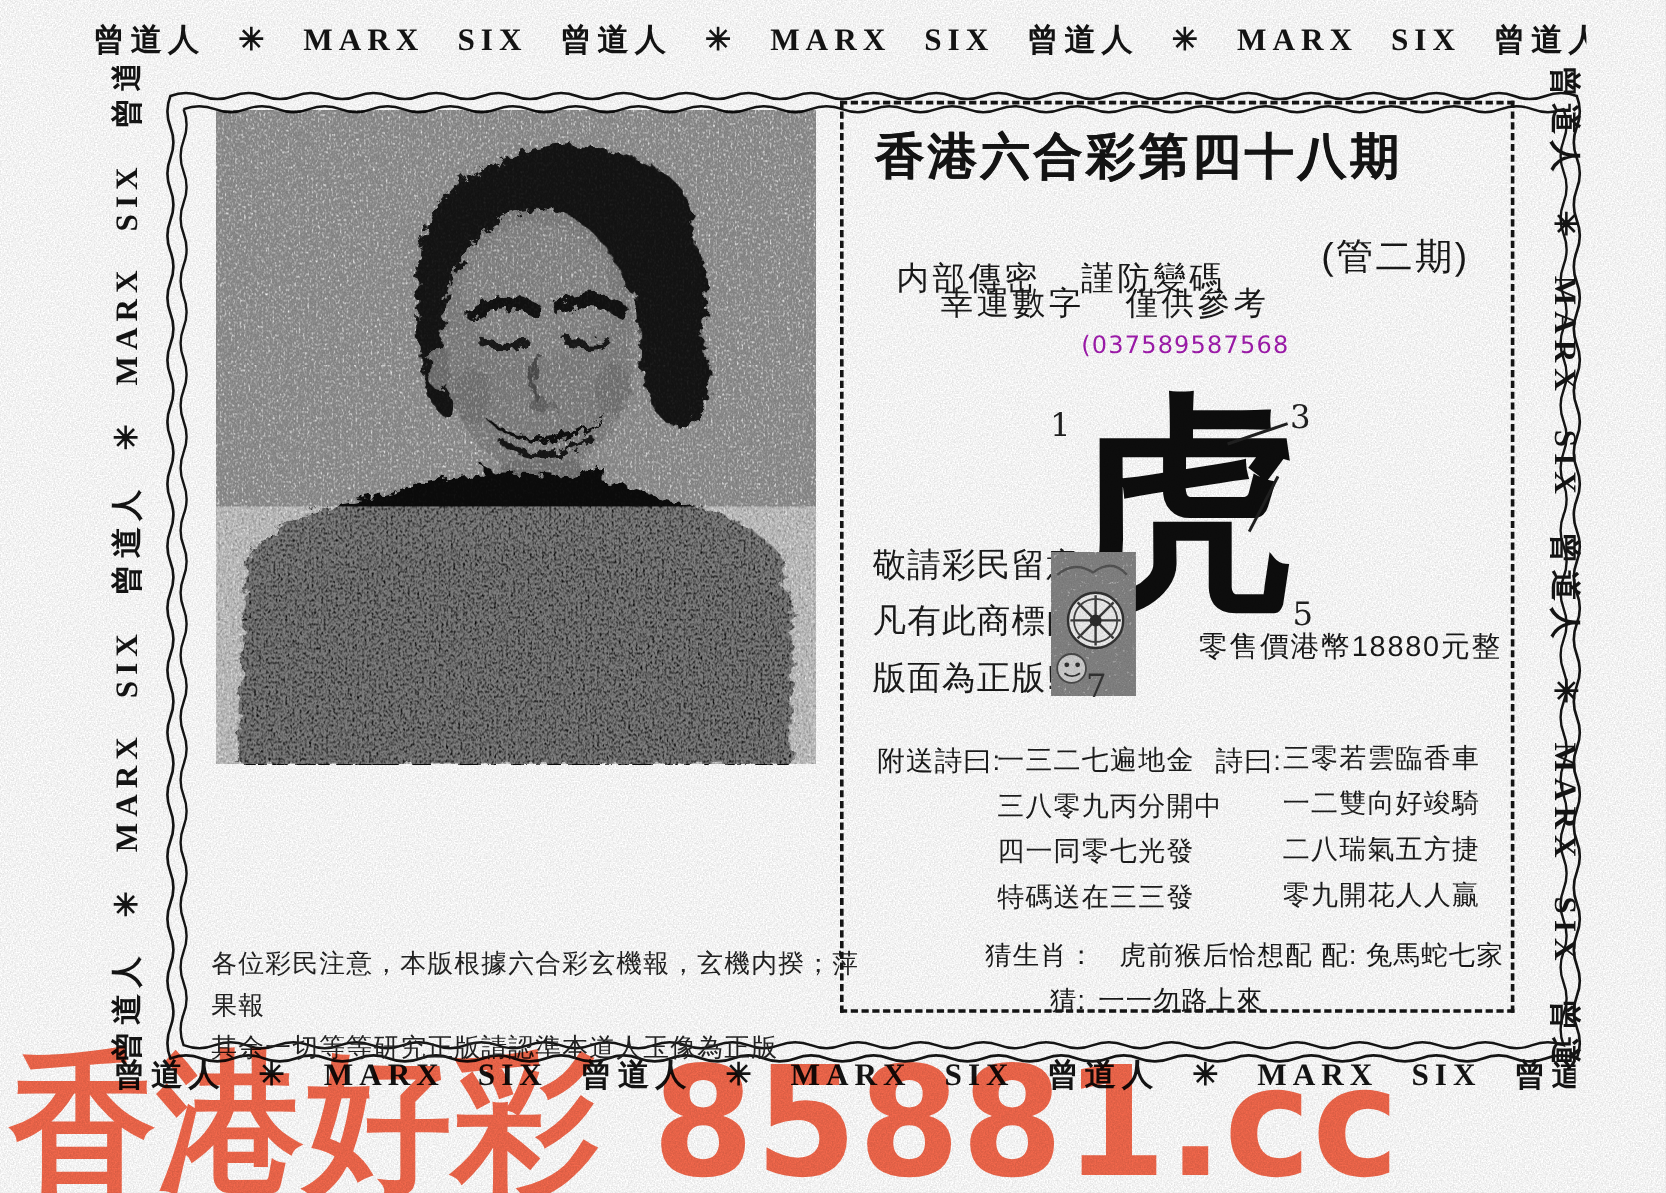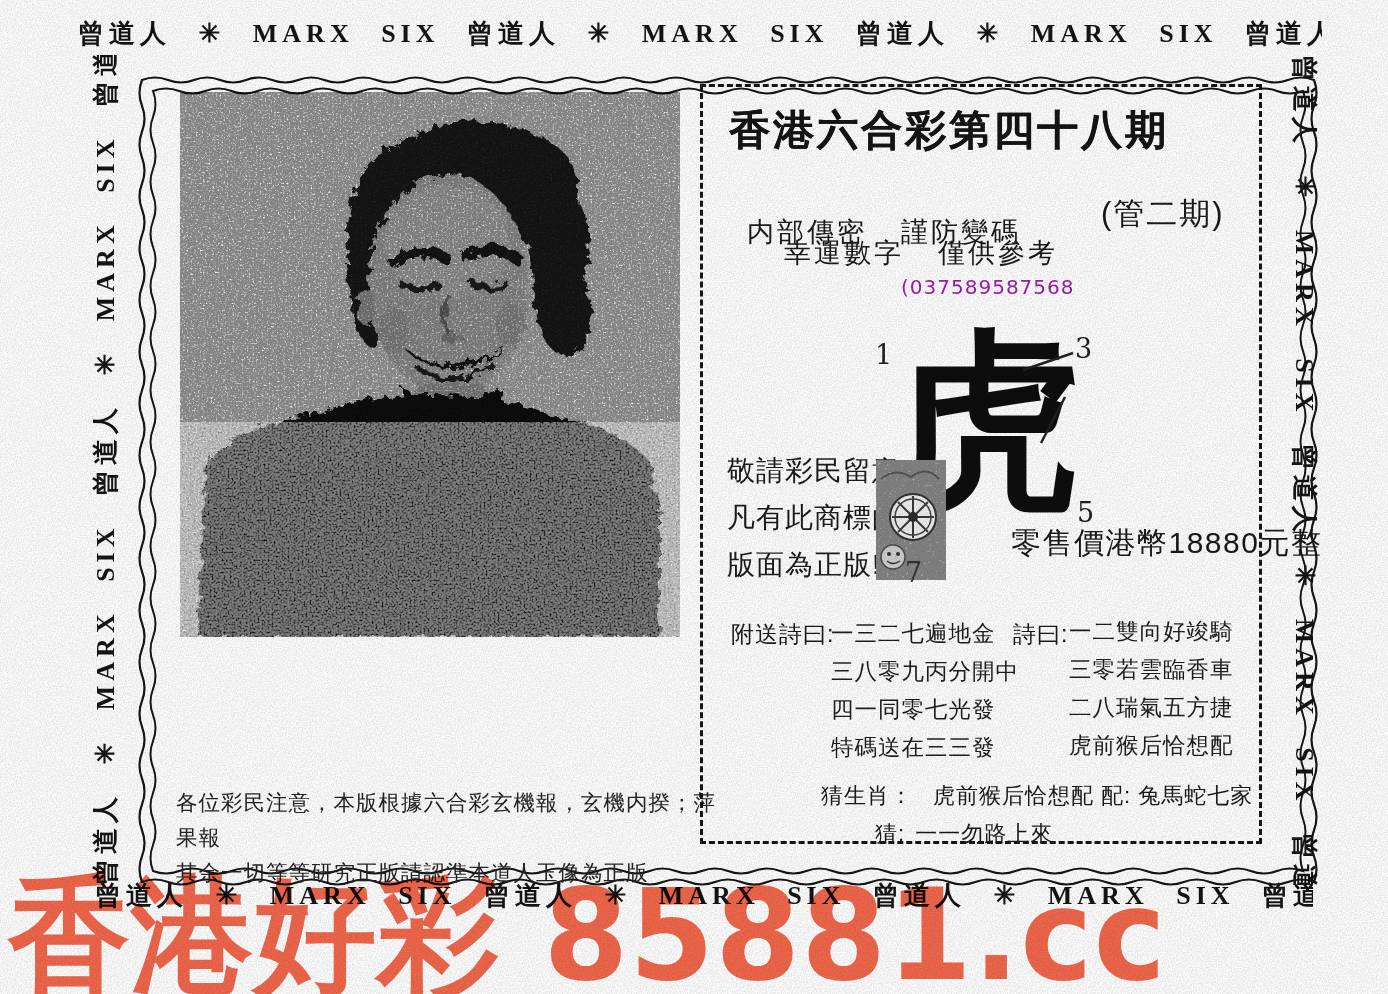--- a/index.html
+++ b/index.html
@@ -60,21 +60,21 @@
   .corner-num.n1{left:2px;top:24px;}
   .corner-num.n3{left:202px;top:18px;}
   .corner-num.n5{left:204px;top:182px;}
   .corner-num.n7{left:32px;top:242px;z-index:3;color:#333;}
   .tiger-slashes{position:absolute;left:0;top:0;}
   .notice{
     position:absolute;left:24px;top:360px;font-size:28px;line-height:47px;
     letter-spacing:1px;color:#1c1c1c;white-space:nowrap;z-index:1;
   }
   .stamp{position:absolute;left:172px;top:372px;z-index:2;}
-  .price{position:absolute;left:308px;top:436px;font-size:30px;letter-spacing:1.5px;white-space:nowrap;}
+  .price{position:absolute;left:296px;top:436px;font-size:24px;letter-spacing:1.5px;white-space:nowrap;}
   .poem-label{position:absolute;font-size:23px;letter-spacing:1px;white-space:nowrap;}
   .poem-label.attached{left:28px;top:532px;text-align:center;}
   .poem-label.main{left:310px;top:532px;}
   .poem-lines{position:absolute;font-size:22.5px;letter-spacing:1px;line-height:38px;white-space:nowrap;color:#1e1e1e;}
   .poem-lines.attached{left:128px;top:528px;}
   .poem-lines.main{left:366px;top:526px;}
   .zodiac-row{position:absolute;left:118px;top:694px;font-size:22px;letter-spacing:1px;display:flex;gap:20px;white-space:nowrap;}
   .guess-row{position:absolute;left:172px;top:732px;font-size:22px;letter-spacing:1px;display:flex;gap:10px;white-space:nowrap;}
   
   .watermark{
@@ -223,24 +223,24 @@
 
     <div class="poem-label attached">附送詩曰:</div>
     <div class="poem-lines attached">
       <div>一三二七遍地金</div>
       <div>三八零九丙分開中</div>
       <div>四一同零七光發</div>
       <div>特碼送在三三發</div>
     </div>
     <div class="poem-label main">詩曰:</div>
     <div class="poem-lines main">
+      <div>三零若雲臨香車</div>
       <div>一二雙向好竣騎</div>
-      <div>三零若雲臨香車</div>
       <div>二八瑞氣五方捷</div>
-      <div>虎前猴后恰想配</div>
+      <div>零九開花人人贏</div>
     </div>
 
     <div class="zodiac-row">
       <span>猜生肖：</span>
       <span>虎前猴后恰想配 配: 兔馬蛇七家</span>
     </div>
     <div class="guess-row">
       <span>猜:</span>
       <span>一一勿路上來</span>
     </div>

